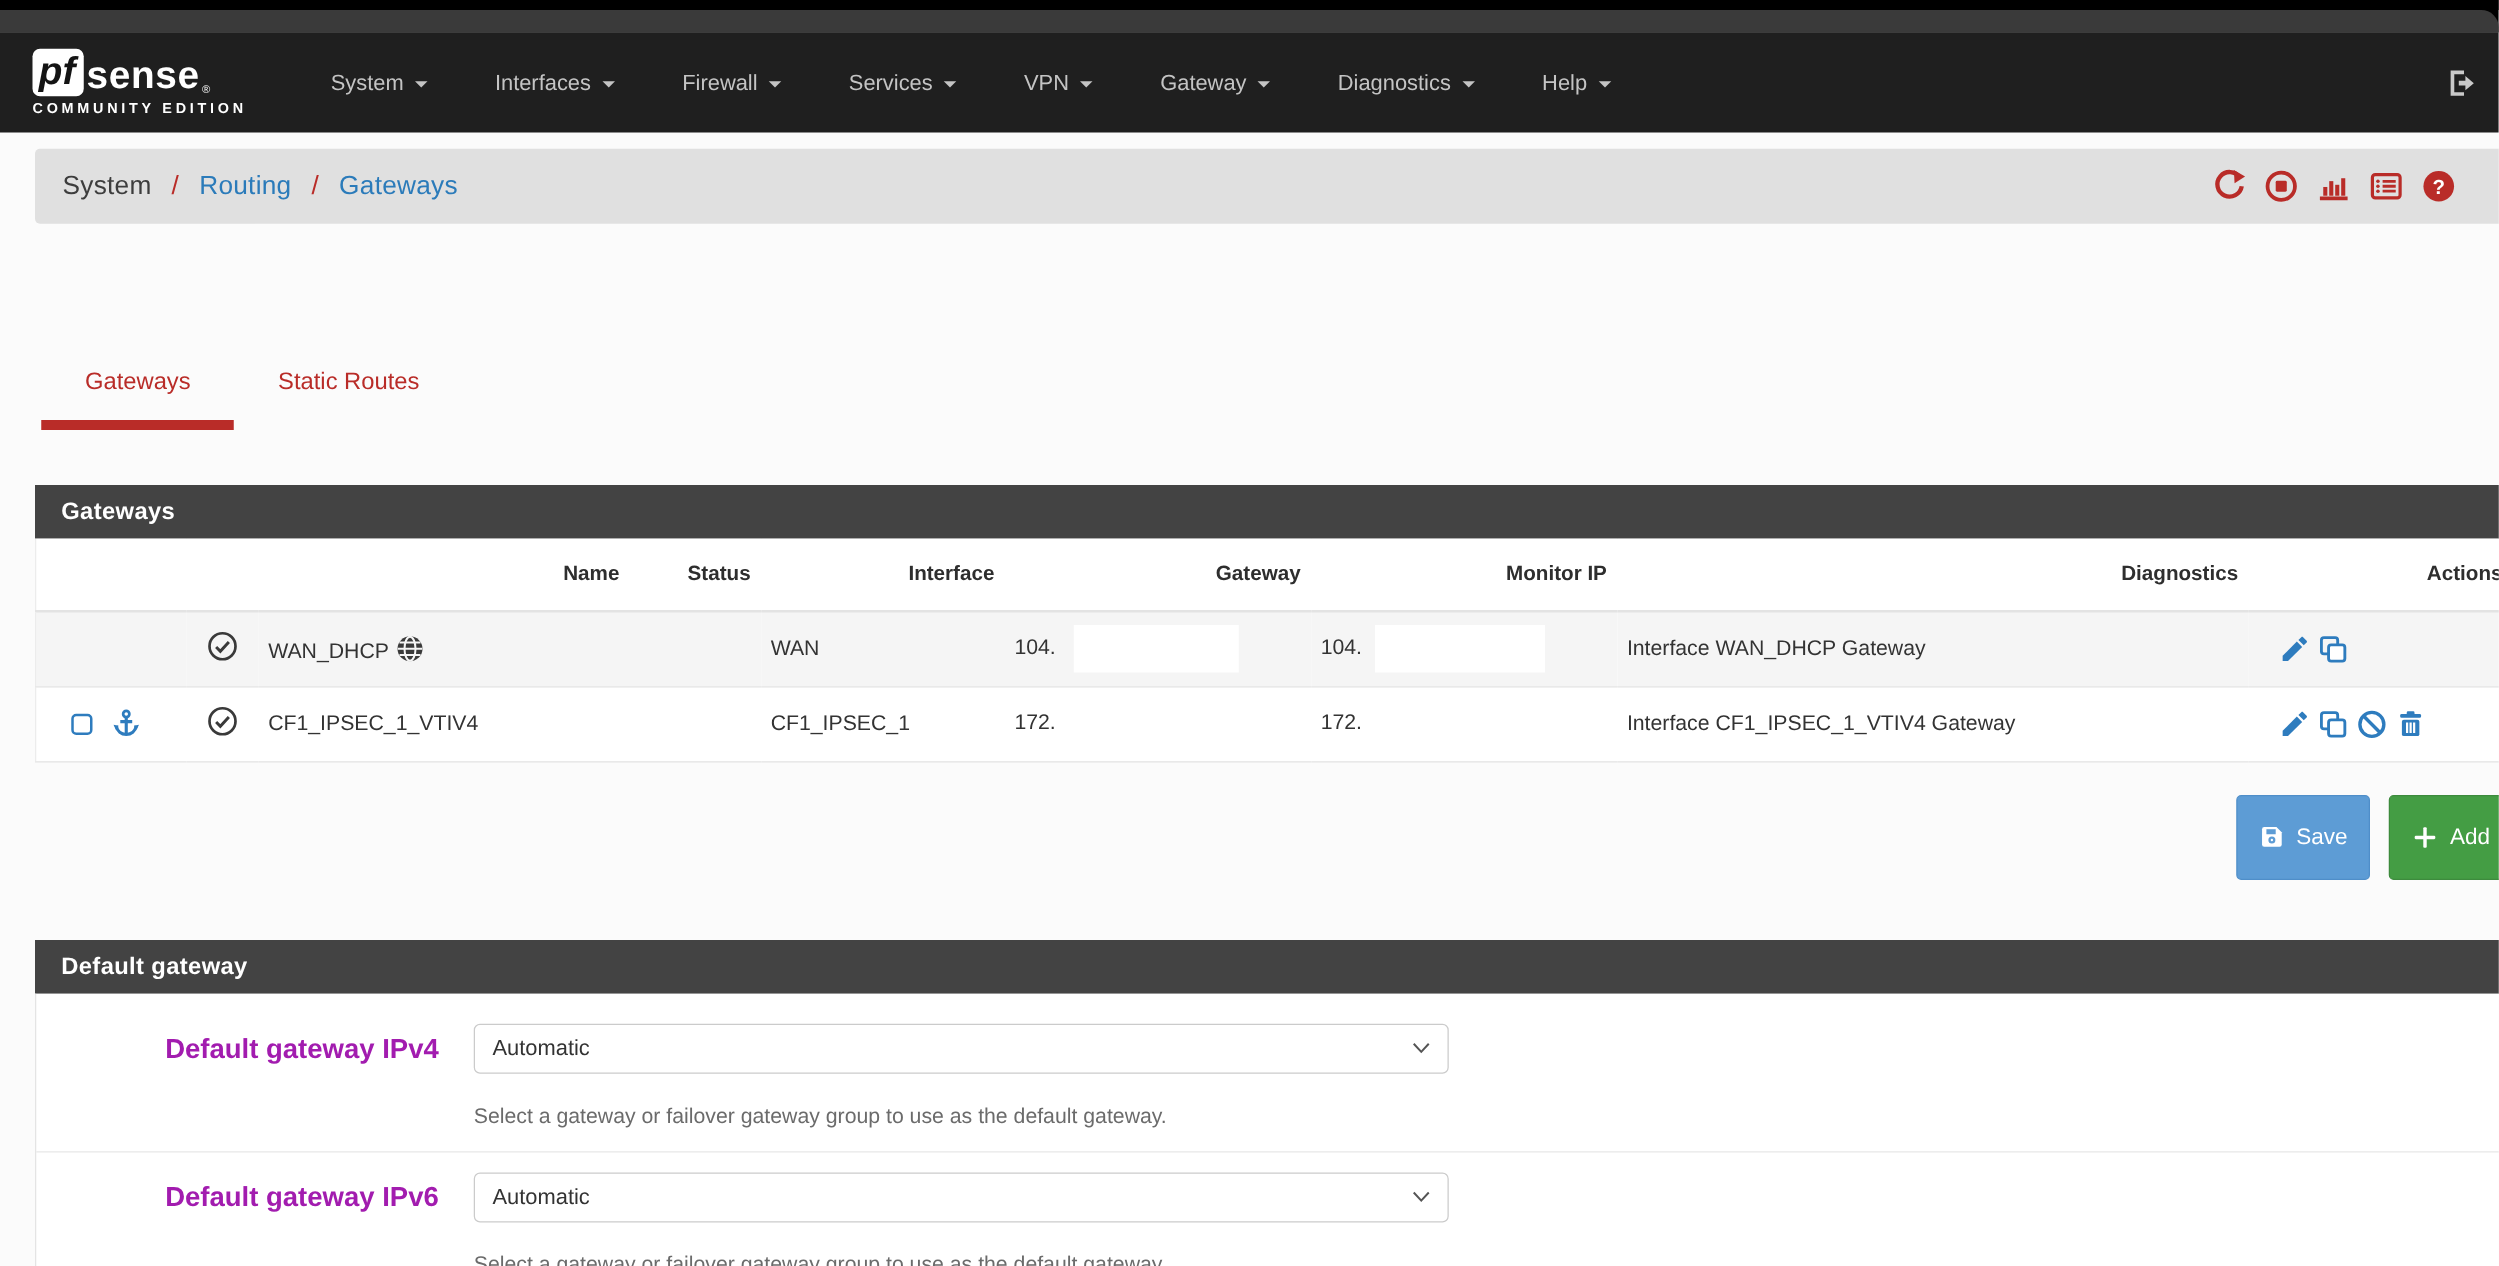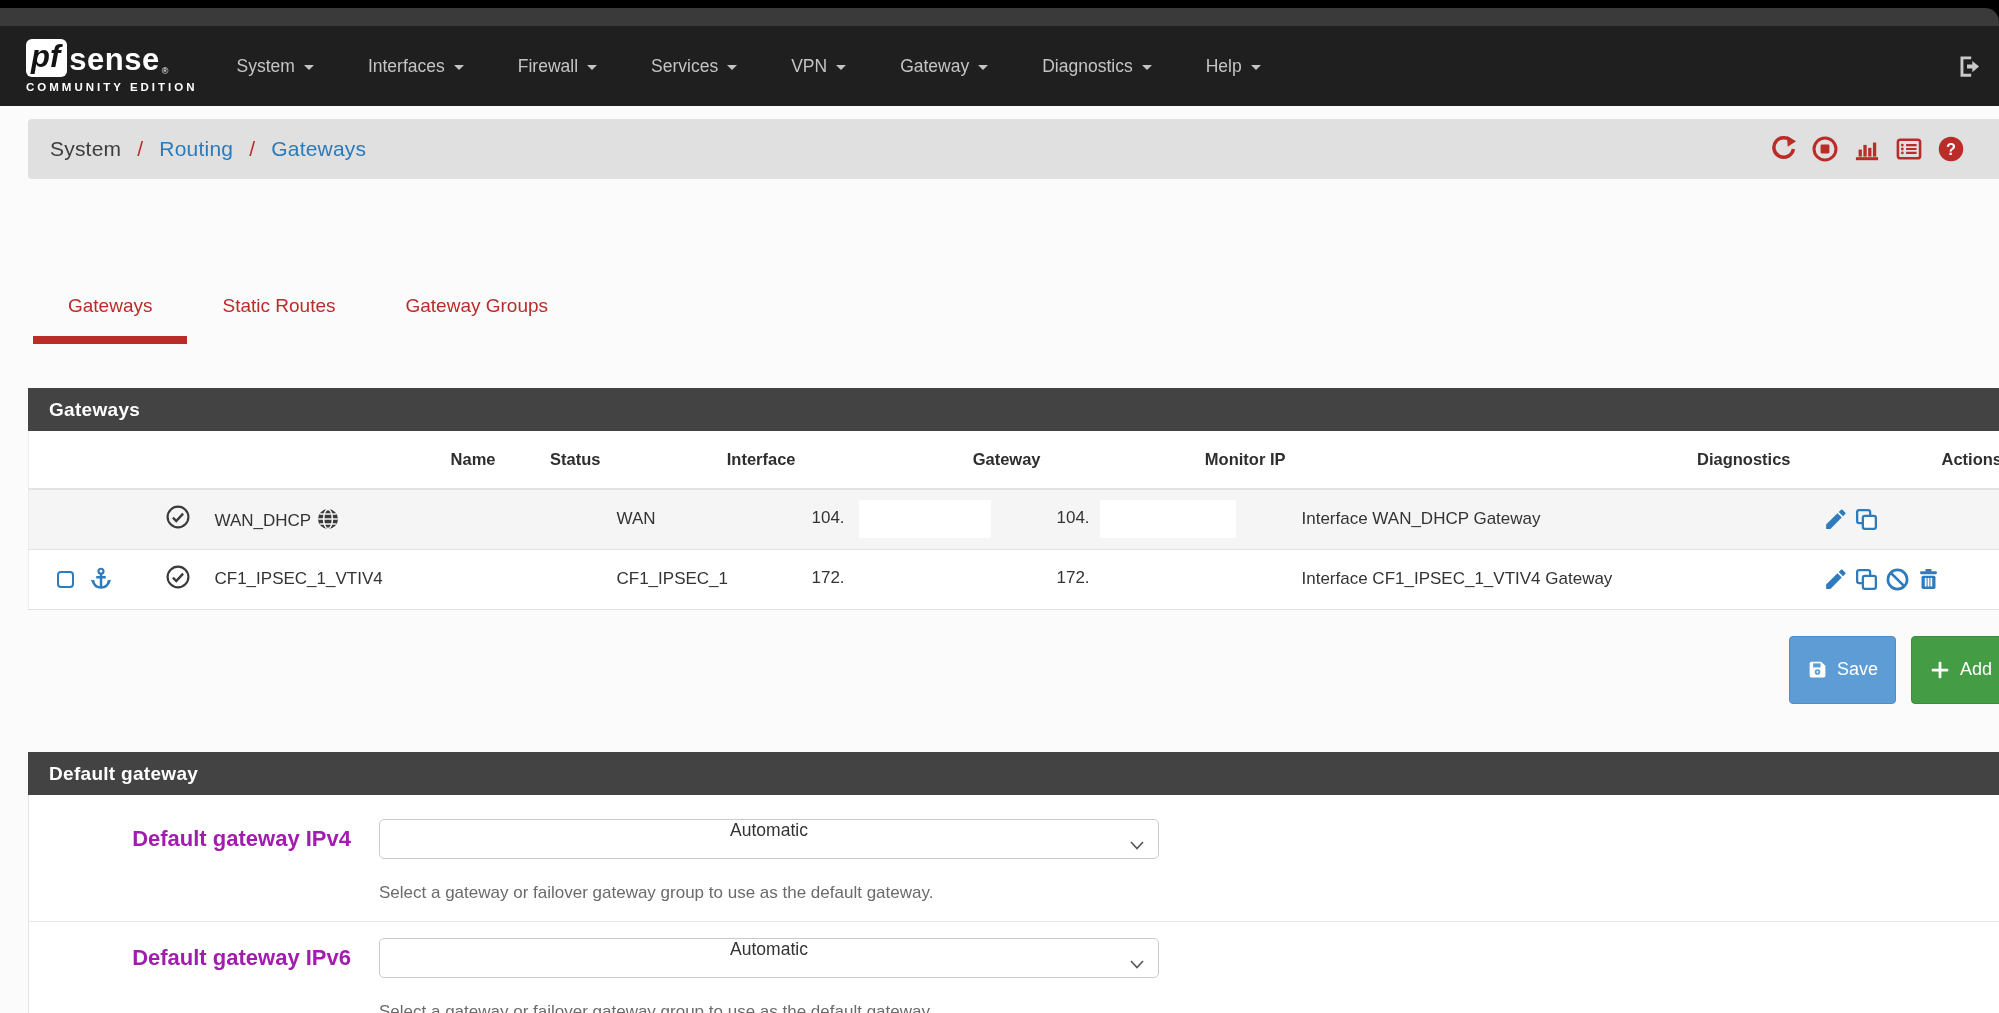--- a/index.html
+++ b/index.html
@@ -15,21 +15,21 @@
   .top-wrap { background:#000; }
   .top-black { height:8px; background:#000; }
   .top-strip { height:18px; background:#3a3a3a; border-top-right-radius:14px; }
 
   
   .navbar {
     height:80px; background:#1f1f1f;
     display:flex; align-items:center;
     padding:0 12px 0 26px;
   }
-  .brand { display:flex; flex-direction:column; margin-right:12px; cursor:pointer; }
+  .brand { display:flex; flex-direction:column; margin-right:40px; cursor:pointer; }
   .brand-row { display:flex; align-items:flex-end; }
   .pf-box {
     background:#fff; border-radius:6px; padding:1px 7px 3px 5px;
     font-weight:700; font-style:italic; font-size:31px; color:#141414;
     line-height:34px;
   }
   .sense { color:#fff; font-weight:700; font-size:31px; line-height:34px; letter-spacing:.5px; margin-left:2px; }
   .reg { color:#fff; font-size:9px; margin-left:2px; line-height:12px; }
   .edition { color:#fff; font-size:11.5px; letter-spacing:3px; font-weight:700; margin-top:4px; }
 
@@ -111,21 +111,21 @@
   .panel-body { background:#fff; border:1px solid #e4e4e4; border-top:none; }
   .form-row { display:flex; padding:24px 0 18px; }
   .form-row + .form-row { border-top:1px solid #e8e8e8; padding:16px 0 10px; }
   .form-row > label {
     width:322px; text-align:right; font-weight:700; font-size:22px; color:#a21caf;
     line-height:40px; flex:none;
   }
   .field { margin-left:28px; }
   .select {
     width:780px; height:40px; background:#fff; border:1px solid #cbcbcb; border-radius:5px;
-    display:flex; align-items:center; padding:0 14px; font-size:17.5px; color:#333; cursor:pointer;flex-direction:column;
+    display:flex; align-items:center; padding:0 14px; font-size:17.5px; color:#333; cursor:pointer;
   }
   .select .chev { margin-left:auto; display:flex; }
   .help { margin-top:24px; font-size:17px; color:#6b6b6b; }
 
   .bottom-strip { height:8px; background:#e9e9e9; margin-top:0; }
 
   svg { display:block; }
 </style>
 </head>
 <body>
@@ -236,21 +236,20 @@
             <circle cx="12" cy="12" r="10.5" fill="#b92c28"></circle>
             <text x="12" y="17" text-anchor="middle" font-family="Liberation Sans, sans-serif" font-size="14" font-weight="bold" fill="#fff">?</text>
           </svg>
         </span>
       </div>
     </div>
 
     <div class="tabs">
       <div class="tab active">Gateways</div>
       <div class="tab">Static Routes</div>
-      <div class="tab">Gateway Groups</div>
     </div>
 
     <section class="panel">
       <div class="panel-heading">Gateways</div>
       <table class="gw">
         <colgroup>
           <col style="width:120px">
             <col style="width:58px">
             <col style="width:297px">
           <col style="width:105px">

